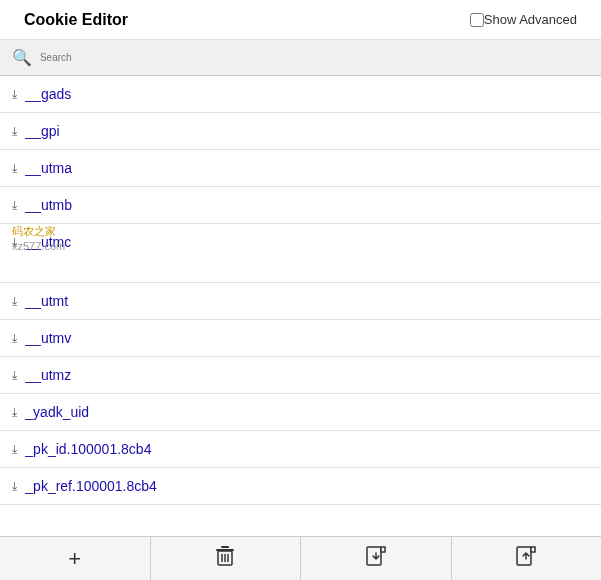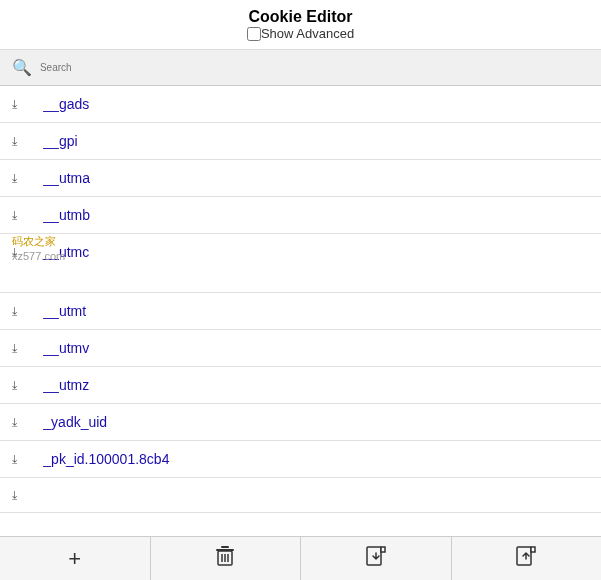--- a/index.html
+++ b/index.html
@@ -14,24 +14,23 @@
       width: 601px;
       height: 580px;
       overflow: hidden;
       display: flex;
       flex-direction: column;
     }
     .header {
       display: flex;
       align-items: center;
       justify-content: space-between;
-      padding: 8px 12px;
+      padding: 8px 24px;
       border-bottom: 1px solid #ddd;
       min-height: 40px;
-      flex-direction: column;
     }
     .header-title {
       font-size: 16px;
       font-weight: bold;
       color: #000;
     }
     .show-advanced {
       display: flex;
       align-items: center;
       font-size: 13px;
@@ -76,21 +75,20 @@
       gap: 8px;
     }
     .chevron {
       color: #555;
       font-size: 12px;
       transform: rotate(0deg);
     }
     .cookie-name {
       color: #1a0dab;
       font-size: 14px;
-      margin-left: 18px;
     }
     .watermark-text {
       color: #cc9900;
       font-size: 11px;
       position: absolute;
       left: 12px;
       top: 0;
     }
     .watermark-sub {
       color: #999;
@@ -193,20 +191,21 @@
     <span class="cookie-name">_yadk_uid</span>
   </div>
 
   <div class="cookie-item">
     <span class="chevron">⤓</span>
     <span class="cookie-name">_pk_id.100001.8cb4</span>
   </div>
 
   <div class="cookie-item">
     <span class="chevron">⤓</span>
+    <span class="cookie-name">_pk_ref.100001.8cb4</span>
   </div>
 
 </div>
 
 <div class="toolbar">
   <button class="toolbar-btn">
     <span style="font-size:22px;font-weight:300;">+</span>
   </button>
   <button class="toolbar-btn">
     <span>

